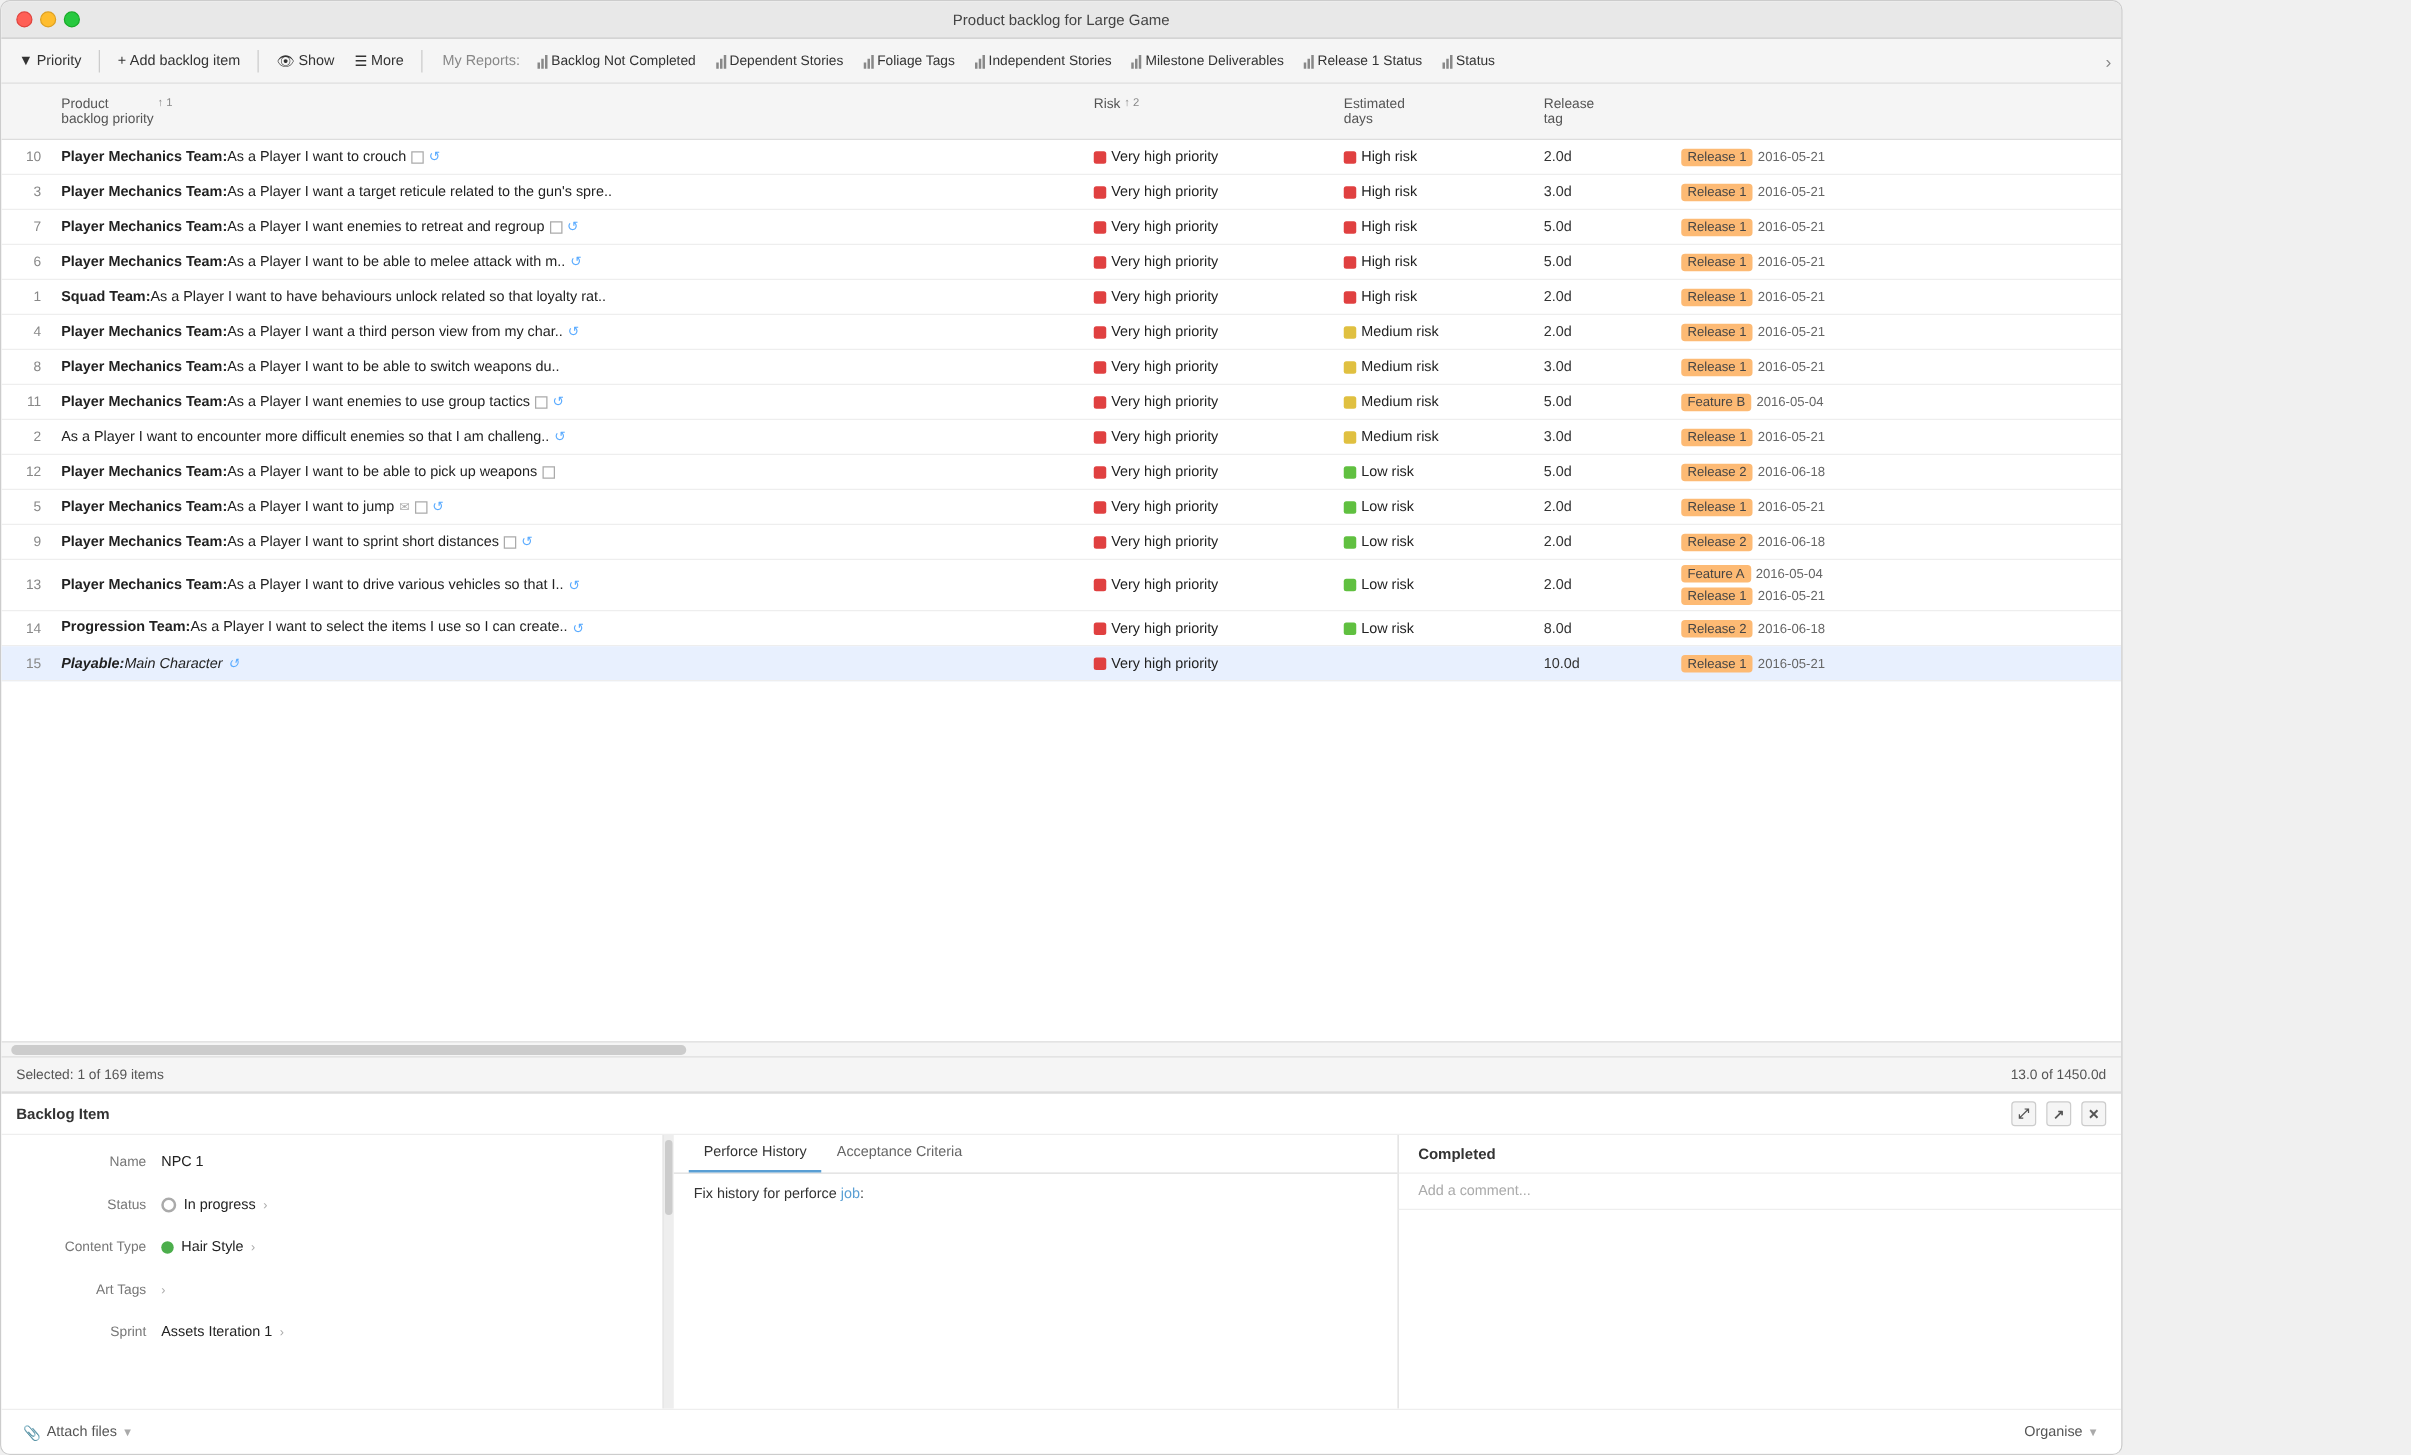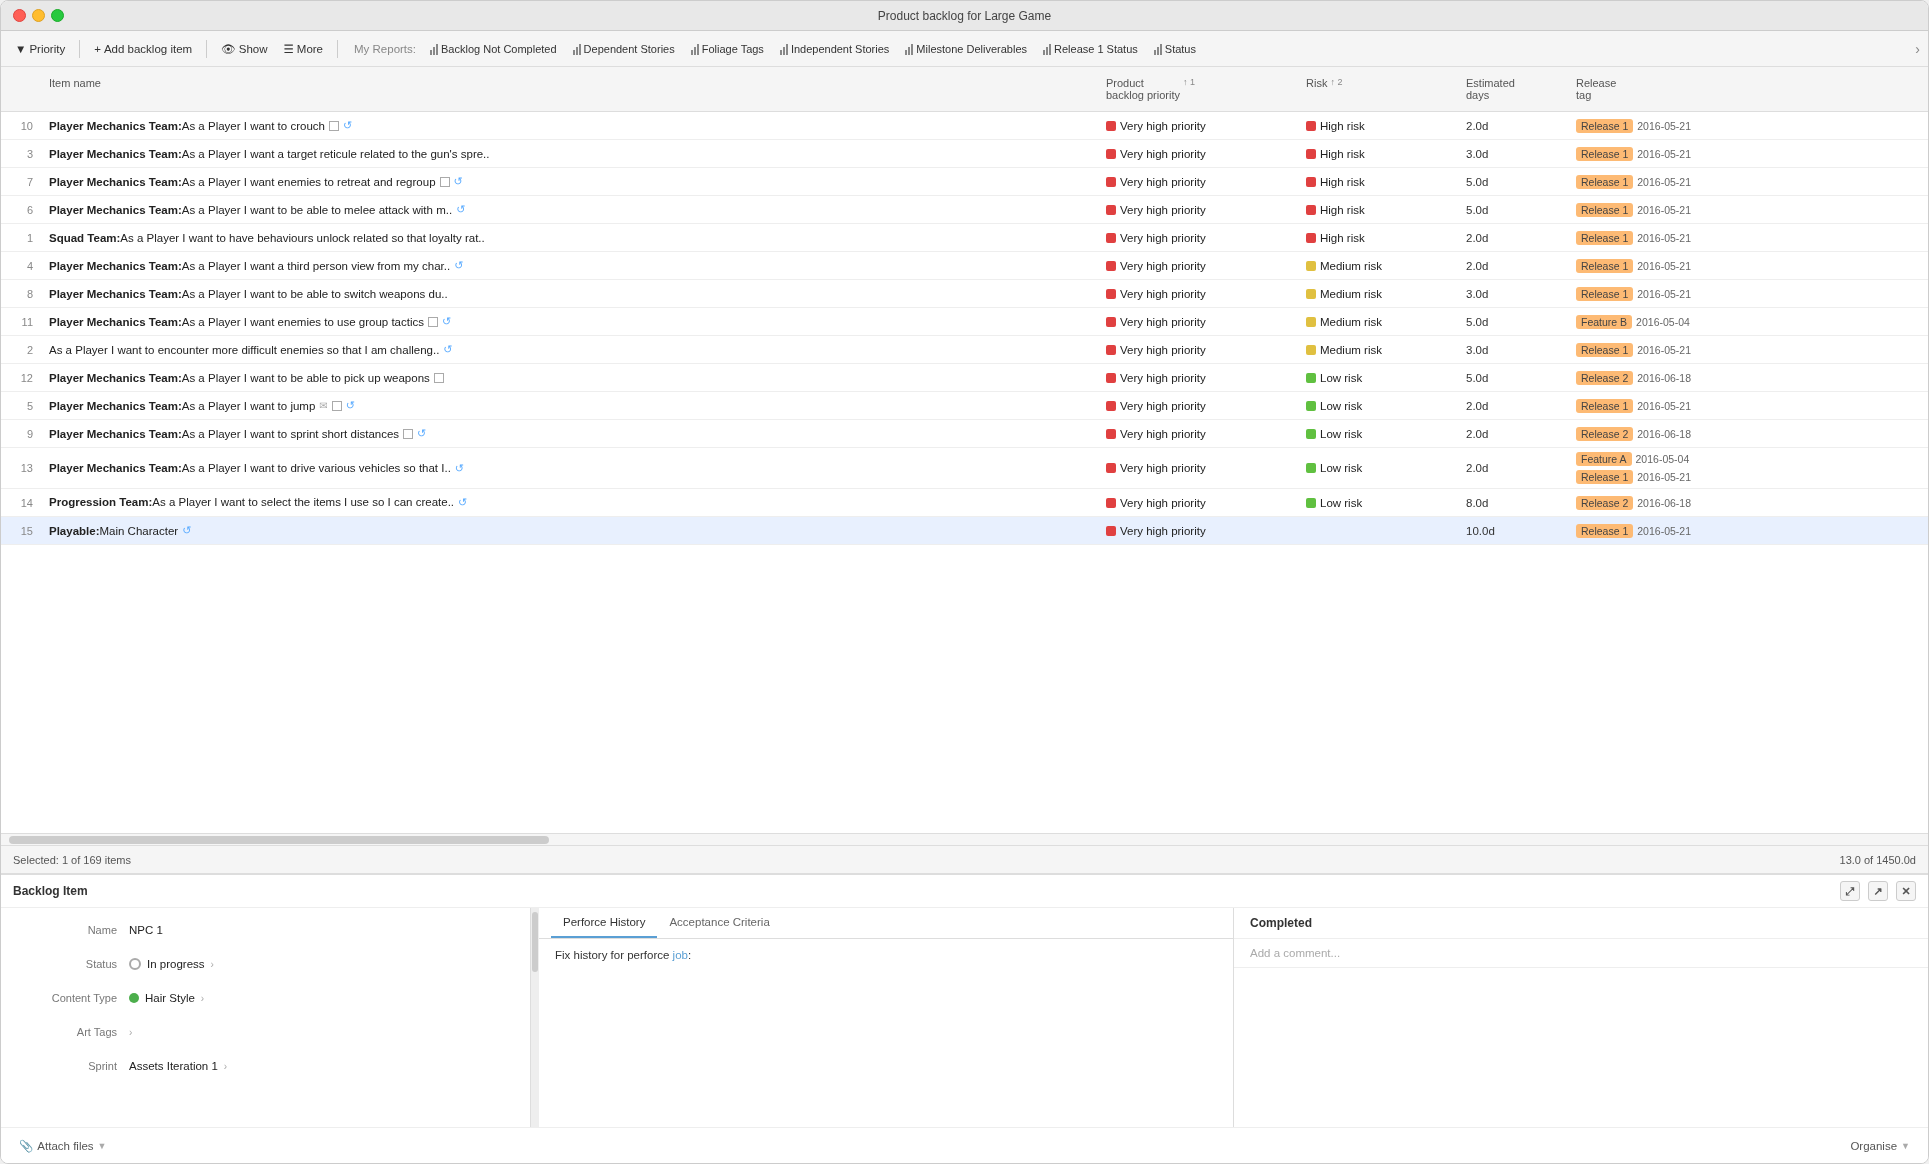--- a/index.html
+++ b/index.html
@@ -8,21 +8,21 @@
       font-size: 12px;
       background: #f0f0f0;
       color: #222;
       height: 1164px;
       width: 1929px;
       overflow: hidden;
     }
 
     
     .window {
-      width: 1929px;
+      width: 1698px;
       height: 1164px;
       background: #fff;
       border-radius: 8px;
       overflow: hidden;
       display: flex;
       flex-direction: column;
       border: 1px solid #ccc;
     }
 
     .title-bar {
@@ -488,23 +488,20 @@
     </div>
   </div>
 
   <div class="main-content">
 
     <div class="table-area">
 
       <div class="table-header">
         <div class="th"></div>
         <div class="th">
-          <span>Item name</span>
-        </div>
-        <div class="th">
           <span>Product<br>backlog priority</span>
           <span class="sort-indicator">↑ 1</span>
         </div>
         <div class="th">
           <span>Risk</span>
           <span class="sort-indicator">↑ 2</span>
         </div>
         <div class="th">
           <span>Estimated<br>days</span>
         </div>
@@ -836,21 +833,21 @@
             </div>
             <div class="td days-cell">8.0d</div>
             <div class="td release-cell">
               <span class="release-tag">Release 2</span>
               <span class="release-date">2016-06-18</span>
             </div>
           </div>
           <div class="table-row selected">
             <div class="td row-num">15</div>
             <div class="td" style="overflow: hidden;">
-              <div style="display:flex;align-items:center;overflow:hidden;white-space:nowrap;">
+              <div style="display:flex;align-items:center;overflow:hidden;white-space:nowrap;font-style:italic;">
                 <span style="font-weight:600;">Playable:</span>
                 <span> Main Character</span>
                 <span style="color:#5aabff;font-size:11px;margin-left:4px;">↺</span>
               </div>
             </div>
             <div class="td">
               <span style="width:10px;height:10px;background:#e04040;border-radius:2px;display:inline-block;flex-shrink:0;"></span>
               <span>Very high priority</span>
             </div>
             <div class="td"></div>

